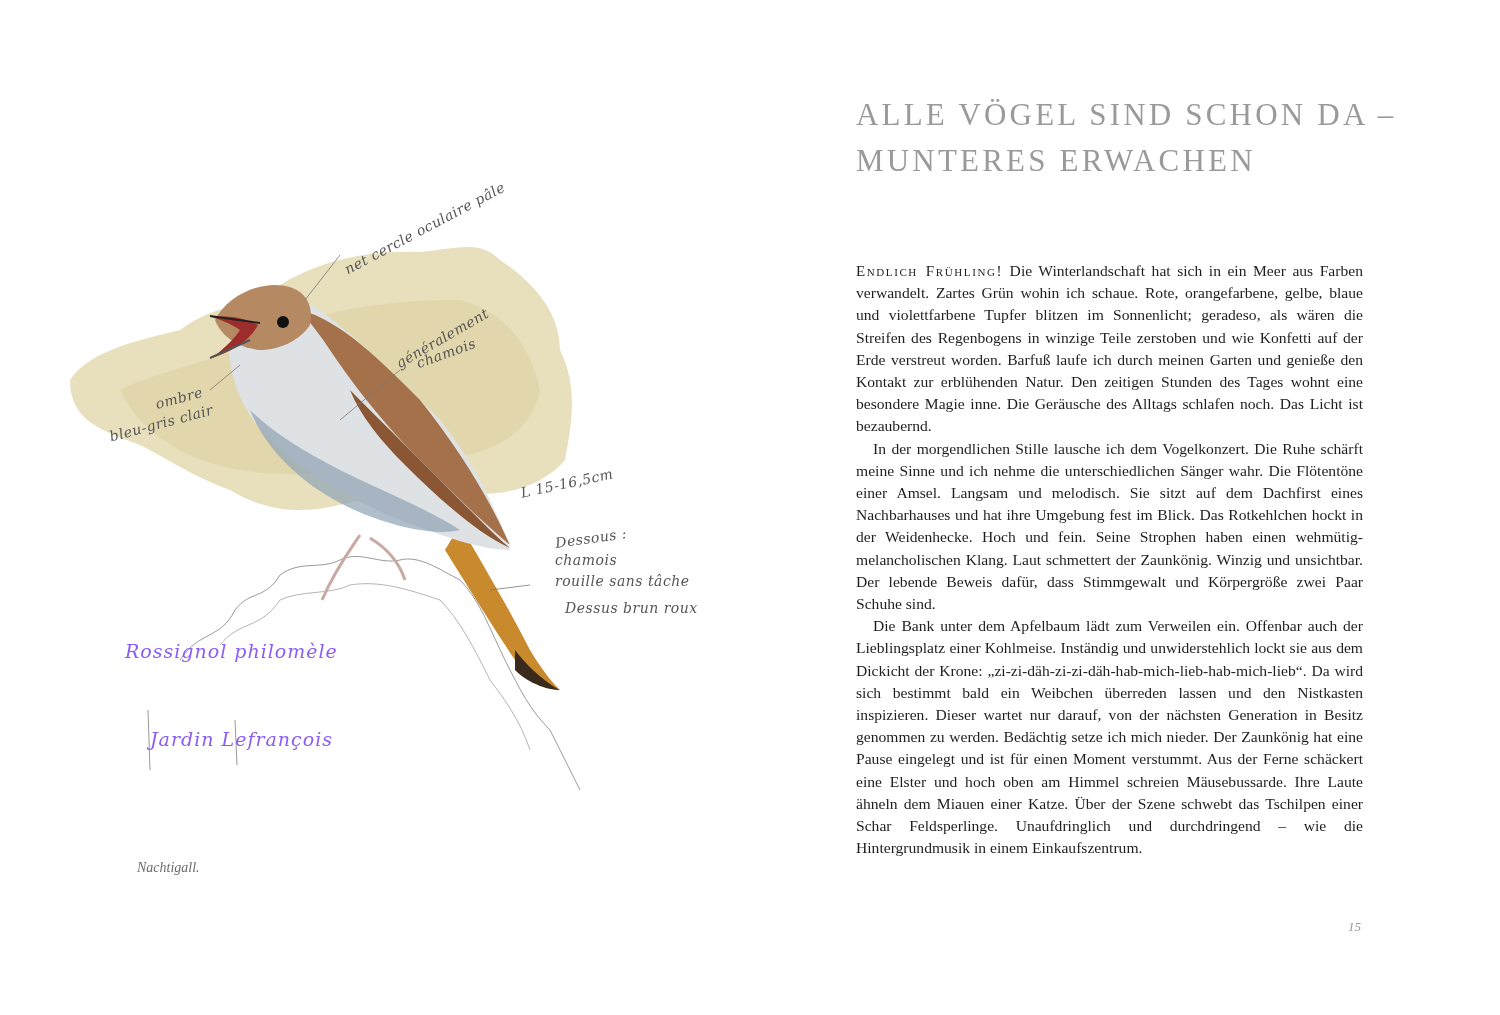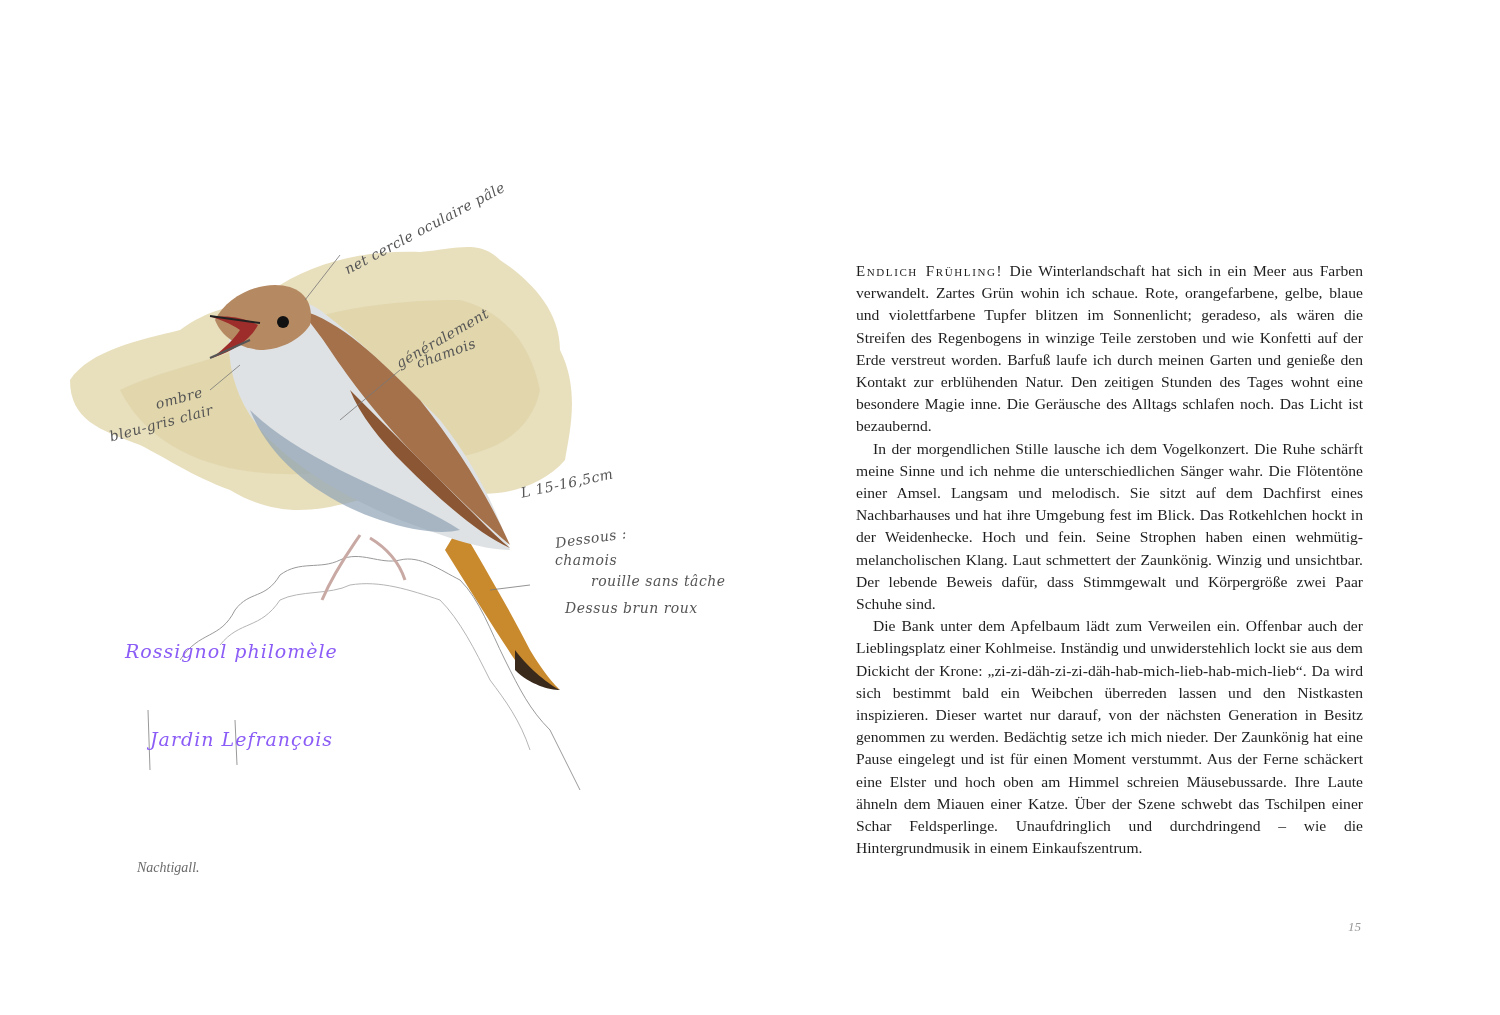--- a/index.html
+++ b/index.html
@@ -85,29 +85,33 @@
         <path d="M175,530 L177,575" stroke="#999" stroke-width="1"></path>
       </svg>
       <span class="hand" style="left:275px; top:30px; transform: rotate(-28deg);">net cercle oculaire pâle</span>
       <span class="hand" style="left:95px; top:200px; transform: rotate(-15deg);">ombre</span>
       <span class="hand" style="left:48px; top:225px; transform: rotate(-15deg);">bleu-gris clair</span>
       <span class="hand" style="left:330px; top:140px; transform: rotate(-30deg);">généralement</span>
       <span class="hand" style="left:355px; top:155px; transform: rotate(-20deg);">chamois</span>
       <span class="hand" style="left:460px; top:285px; transform: rotate(-12deg);">L 15-16,5cm</span>
       <span class="hand" style="left:495px; top:340px; transform: rotate(-8deg);">Dessous :</span>
       <span class="hand" style="left:495px; top:362px;">chamois</span>
-      <span class="hand" style="left:495px; top:383px;margin-left:36px;">rouille sans tâche</span>
+      <span class="hand" style="left:495px; top:383px;">rouille sans tâche</span>
       <span class="hand" style="left:505px; top:410px;">Dessus brun roux</span>
       <span class="hand big" style="left:65px; top:450px;">Rossignol philomèle</span>
       <span class="hand big" style="left:90px; top:538px;">Jardin Lefrançois</span>
     </div>
     <div class="caption">Nachtigall.</div>
   </div>
 
   <div class="page page-right">
+    <h1 class="chapter-title">
+      <span>Alle Vögel sind schon da –</span><br>
+      <span>munteres Erwachen</span>
+    </h1>
     <div class="body-text">
       <p><span class="smallcaps">Endlich Frühling!</span><span> Die Winterlandschaft hat sich in ein Meer aus Farben verwandelt. Zartes Grün wohin ich schaue. Rote, orangefarbene, gelbe, blaue und violettfarbene Tupfer blitzen im Sonnenlicht; geradeso, als wären die Streifen des Regenbogens in winzige Teile zerstoben und wie Konfetti auf der Erde verstreut worden. Barfuß laufe ich durch meinen Gar­ten und genieße den Kontakt zur erblühenden Natur. Den zeitigen Stunden des Tages wohnt eine besondere Magie inne. Die Geräusche des Alltags schlafen noch. Das Licht ist bezaubernd.</span></p>
       <p>In der morgendlichen Stille lausche ich dem Vogelkonzert. Die Ruhe schärft meine Sinne und ich nehme die unterschiedlichen Sänger wahr. Die Flötentöne einer Amsel. Langsam und melodisch. Sie sitzt auf dem Dach­first eines Nachbarhauses und hat ihre Umgebung fest im Blick. Das Rot­kehlchen hockt in der Weidenhecke. Hoch und fein. Seine Strophen haben einen wehmütig-melancholischen Klang. Laut schmettert der Zaunkönig. Winzig und unsichtbar. Der lebende Beweis dafür, dass Stimmgewalt und Körpergröße zwei Paar Schuhe sind.</p>
       <p>Die Bank unter dem Apfelbaum lädt zum Verweilen ein. Offenbar auch der Lieblingsplatz einer Kohlmeise. Inständig und unwiderstehlich lockt sie aus dem Dickicht der Krone: „zi-zi-däh-zi-zi-däh-hab-mich-lieb-hab-mich-lieb“. Da wird sich bestimmt bald ein Weibchen überreden lassen und den Nistkasten inspizieren. Dieser wartet nur darauf, von der nächsten Ge­neration in Besitz genommen zu werden. Bedächtig setze ich mich nieder. Der Zaunkönig hat eine Pause eingelegt und ist für einen Moment ver­stummt. Aus der Ferne schäckert eine Elster und hoch oben am Himmel schreien Mäusebussarde. Ihre Laute ähneln dem Miauen einer Katze. Über der Szene schwebt das Tschilpen einer Schar Feldsperlinge. Unaufdringlich und durchdringend – wie die Hintergrundmusik in einem Einkaufszent­rum.</p>
     </div>
     <div class="page-number">15</div>
   </div>
 </div>
 
 </body></html>

